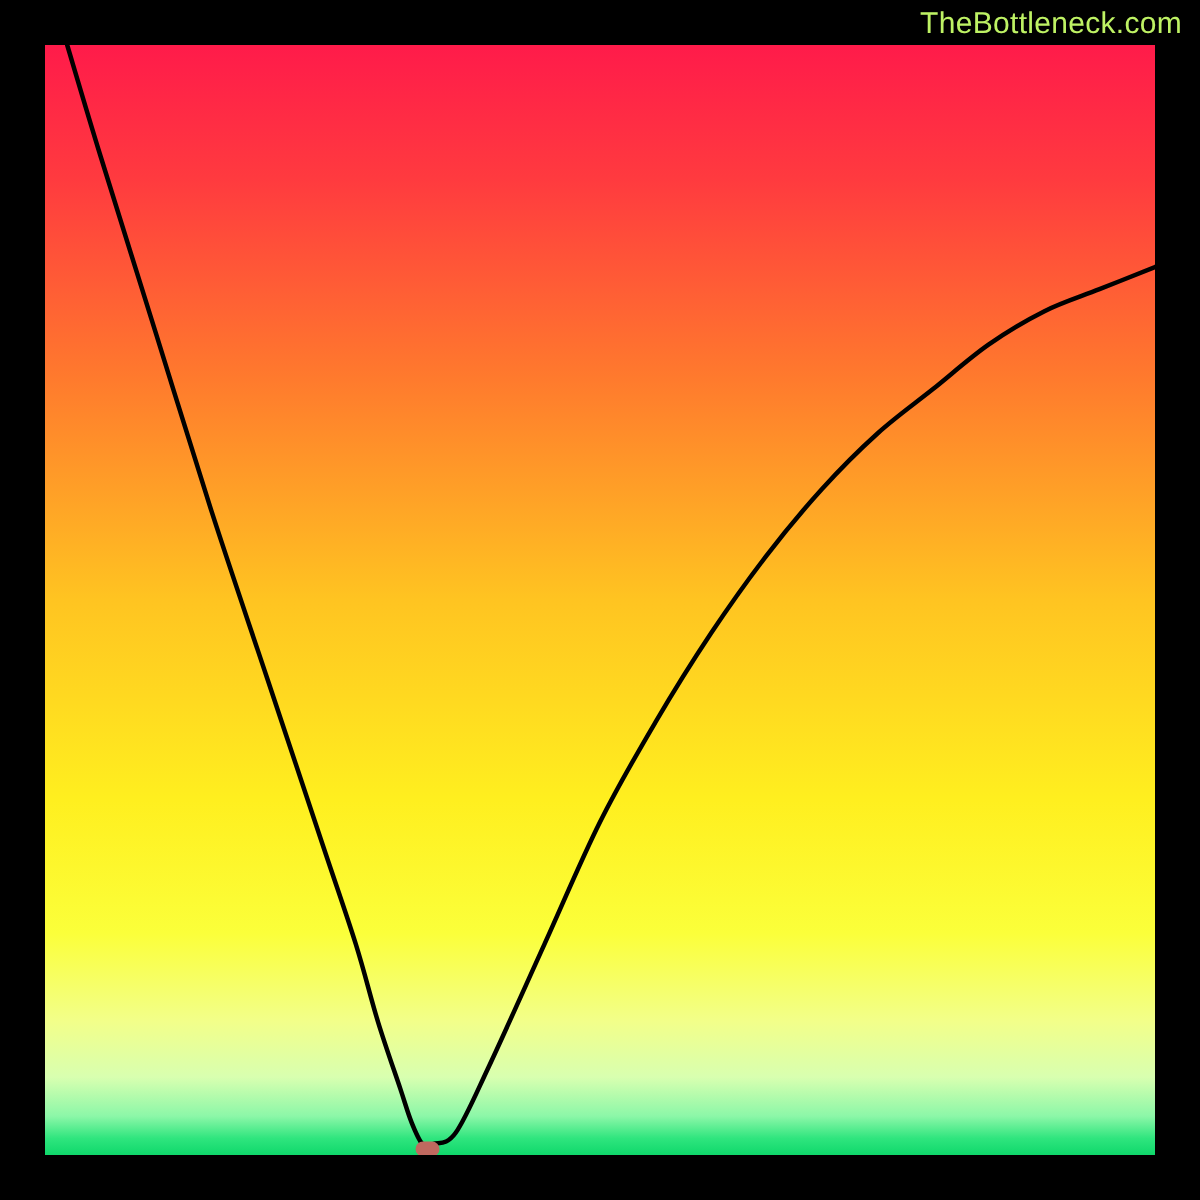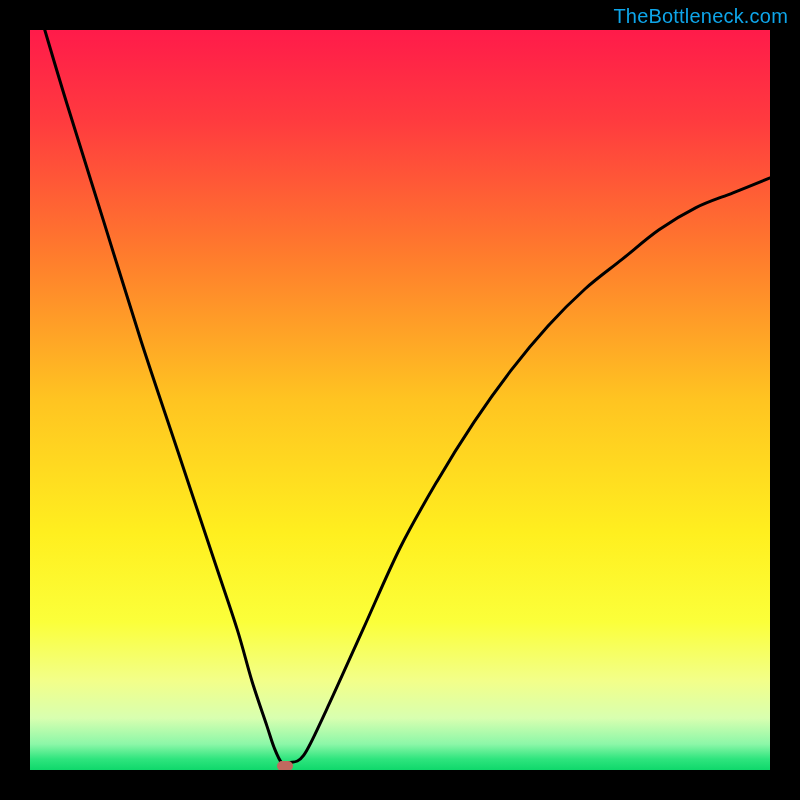--- a/index.html
+++ b/index.html
@@ -44,21 +44,21 @@
   .marker {
     position: absolute;
     width: 16px;
     height: 10px;
     border-radius: 5px;
   }
   .watermark {
     position: absolute;
     top: 5px;
     right: 12px;
-    color: #0ea5e9;
+    color: #bef264;
     font-size: 20px;
     font-weight: 500;
     letter-spacing: 0.2px;
   }
 </style>
 </head>
 <body>
 
 <div class="frame">
   <div class="watermark">TheBottleneck.com</div>

